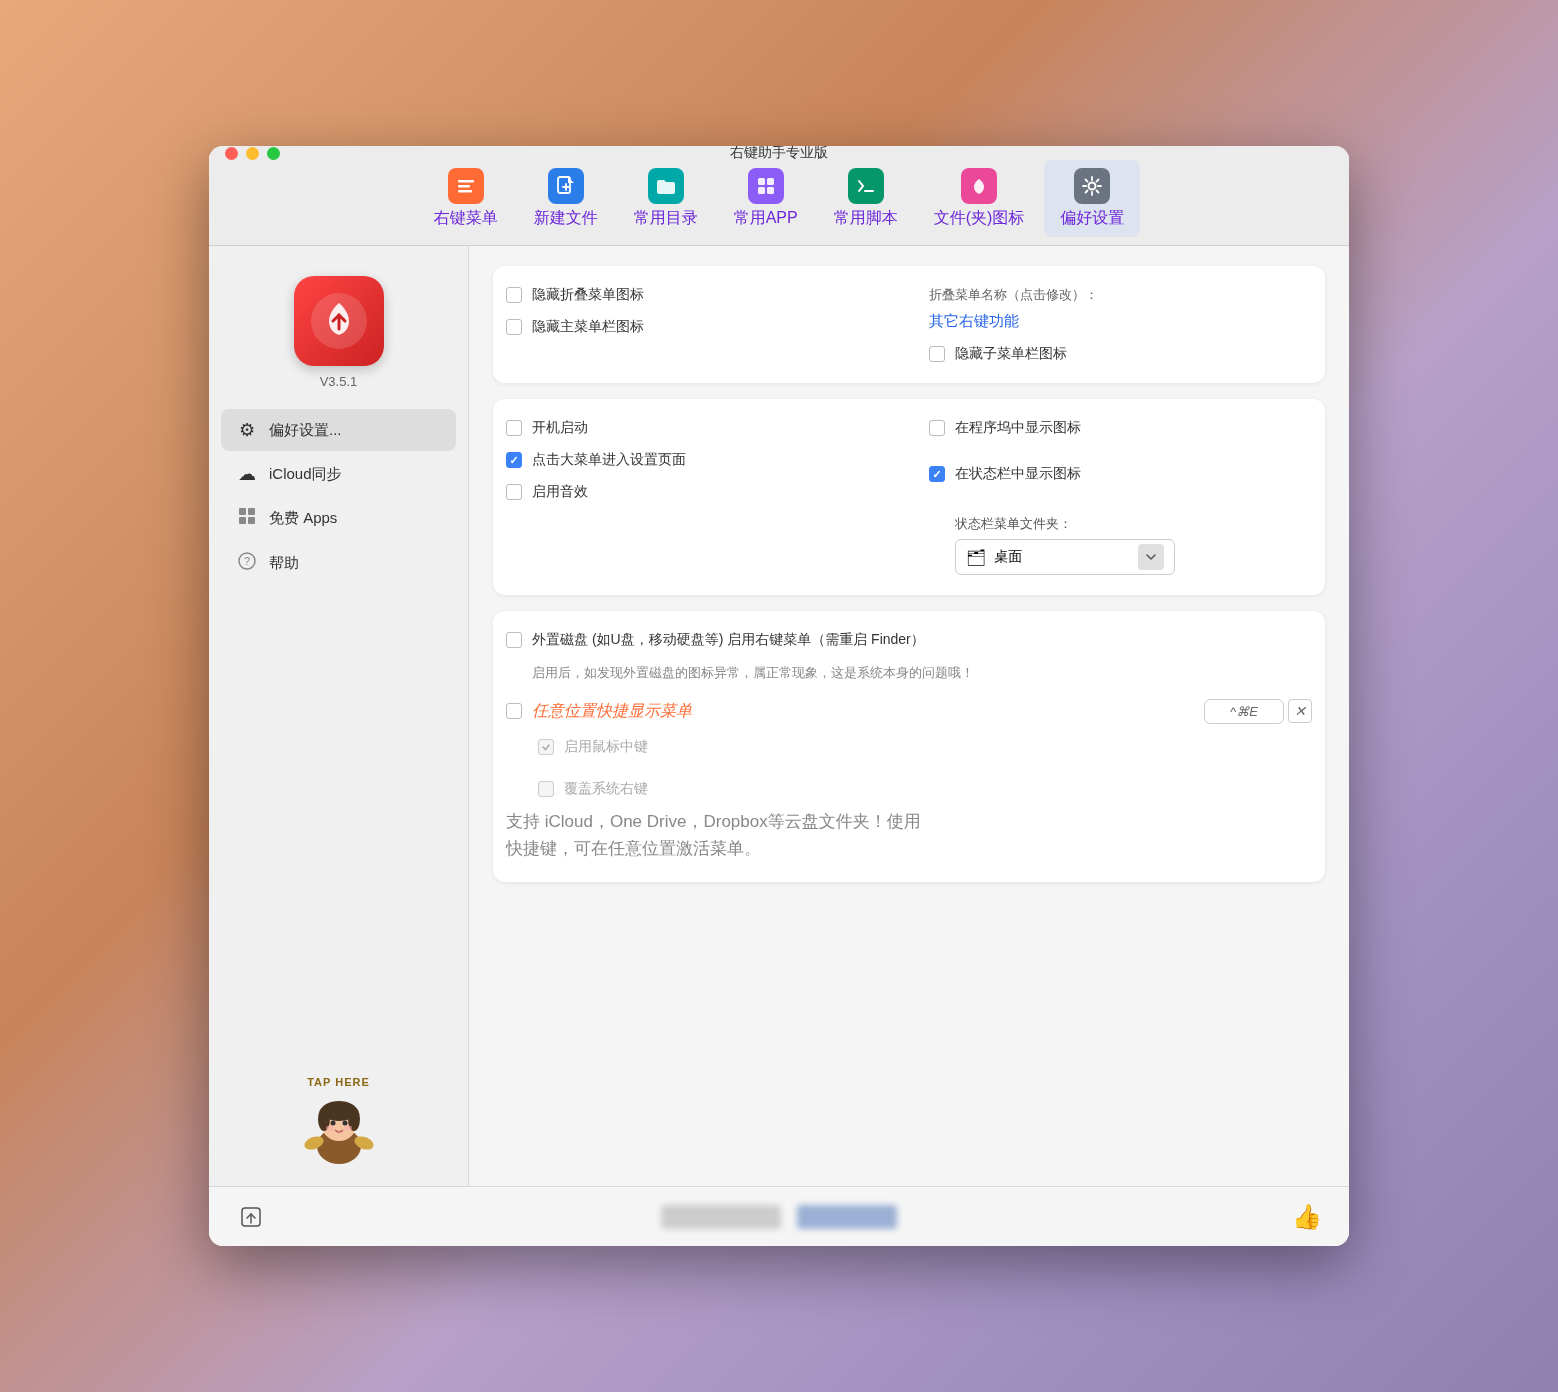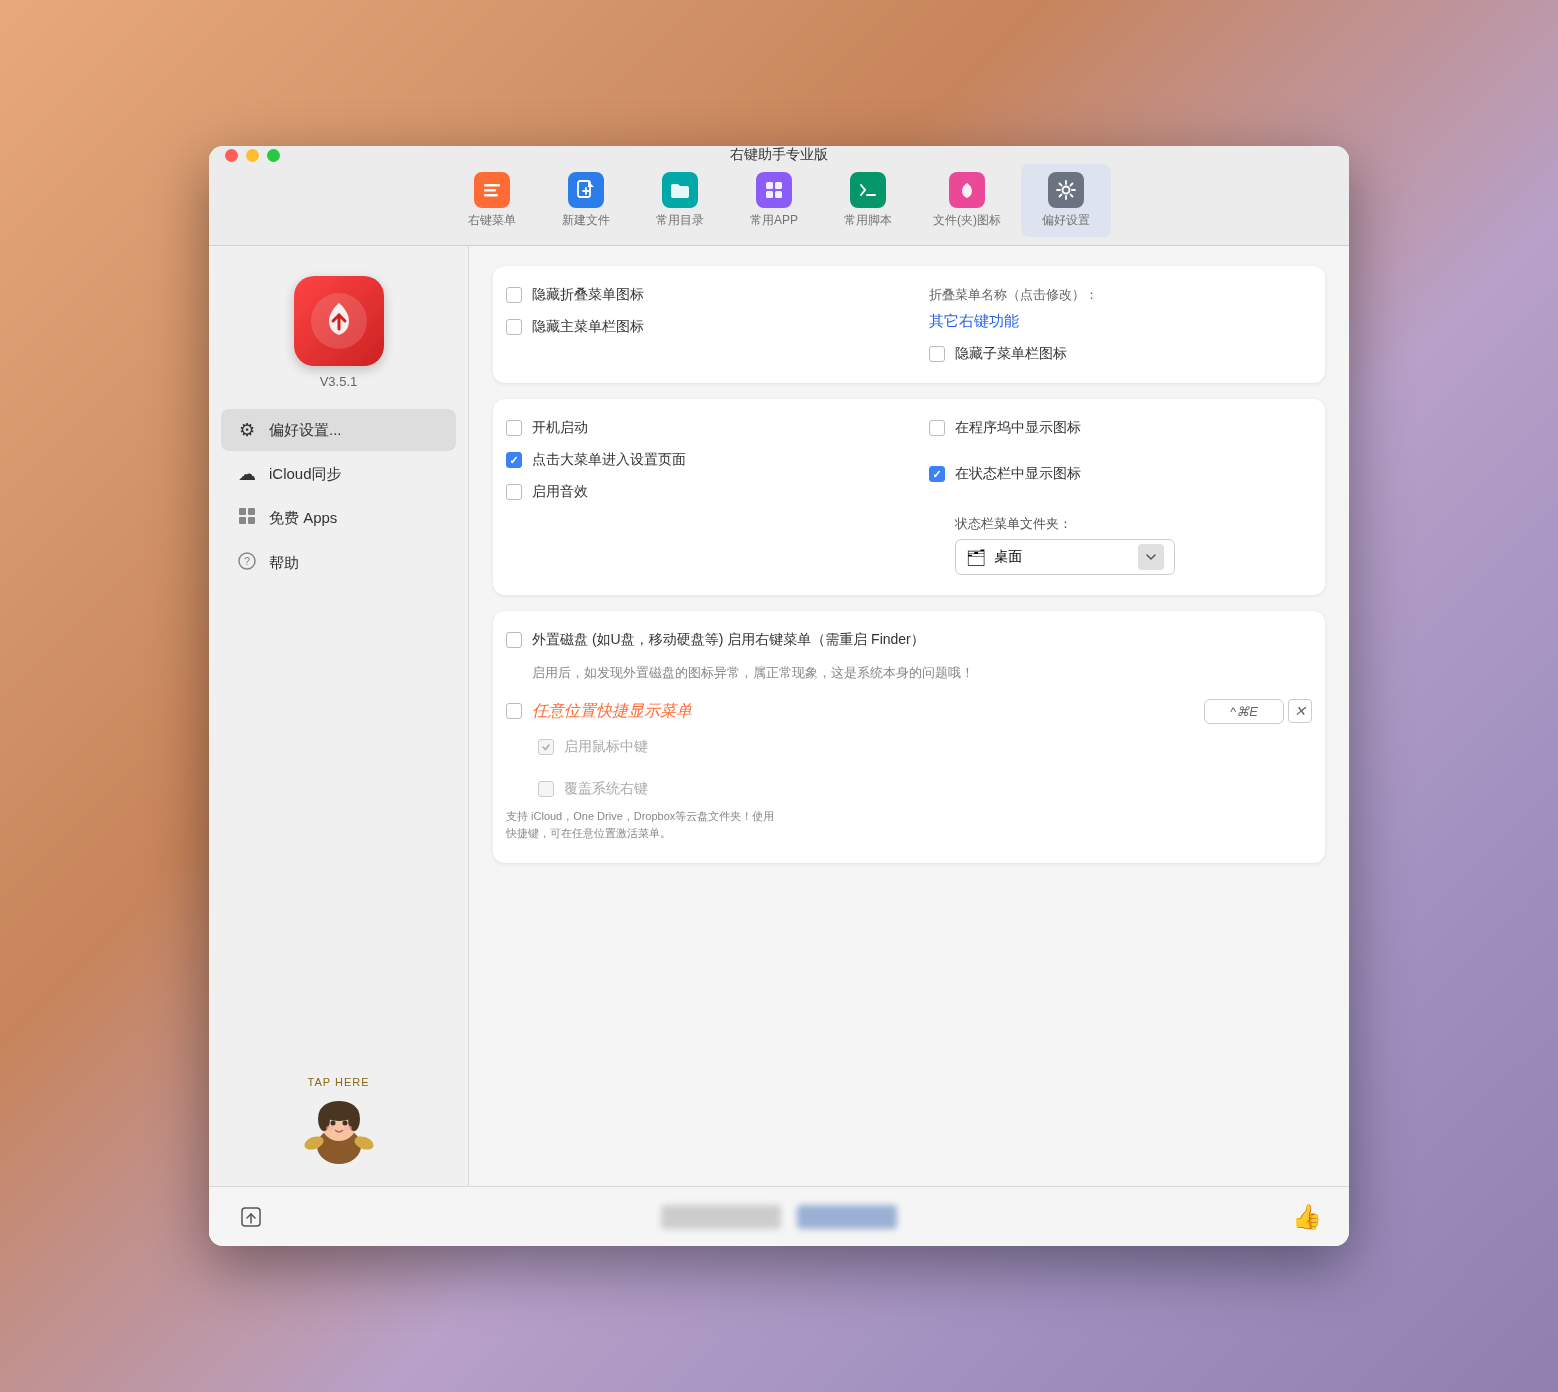--- a/index.html
+++ b/index.html
@@ -85,22 +85,22 @@
     .toolbar-icon {
       width: 36px;
       height: 36px;
       border-radius: 8px;
       display: flex;
       align-items: center;
       justify-content: center;
       font-size: 20px;
     }
     .toolbar-label {
-      font-size: 12px;
-      color: #737373;
+      font-size: 16px;
+      color: #6d28d9;
     }
     
     .main {
       display: flex;
       flex: 1;
       overflow: hidden;
     }
     
     .sidebar {
       width: 260px;
@@ -332,21 +332,21 @@
       color: #666;
       background: white;
     }
     .sub-options {
       padding-left: 32px;
       display: flex;
       flex-direction: column;
       gap: 10px;
     }
     .support-text {
-      font-size: 11px;
+      font-size: 17px;
       color: #888;
       line-height: 1.6;
       margin-top: 10px;
     }
     
     .bottom-bar {
       height: 60px;
       background: #f5f5f5;
       border-top: 1px solid #d8d8d8;
       display: flex;
@@ -399,21 +399,21 @@
       position: relative;
       width: 110px;
       height: 90px;
       display: flex;
       align-items: flex-end;
       justify-content: center;
     }
     .tap-text {
       font-size: 11px;
       color: #8b6914;
-      font-weight: normal;
+      font-weight: bold;
       letter-spacing: 1px;
       position: absolute;
       top: 0;
       left: 50%;
       transform: translateX(-50%);
       white-space: nowrap;
     }
   </style>
 </head>
 <body>

